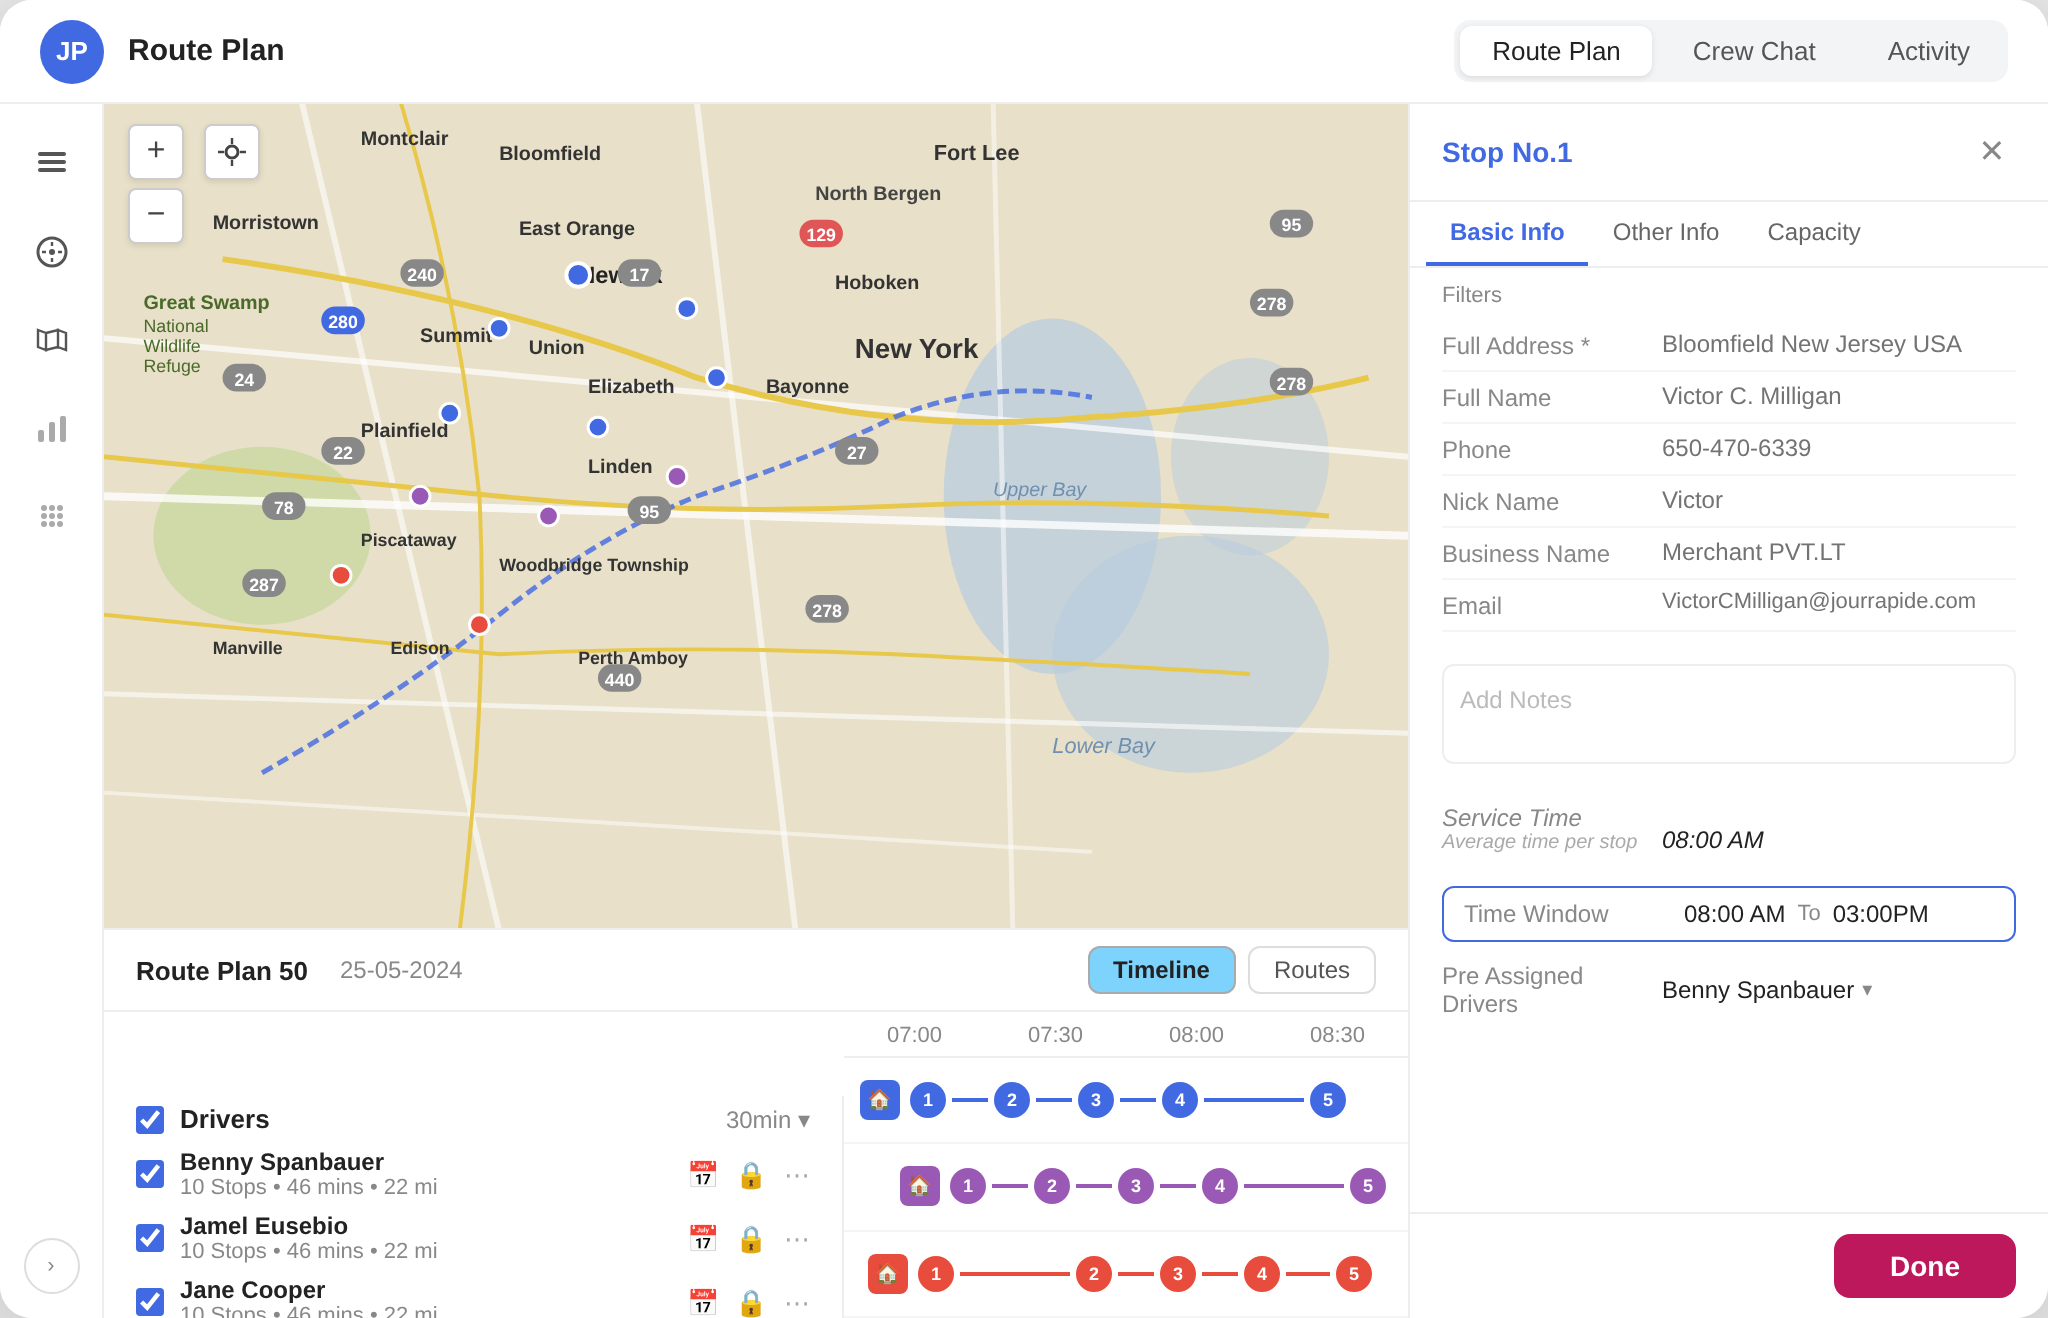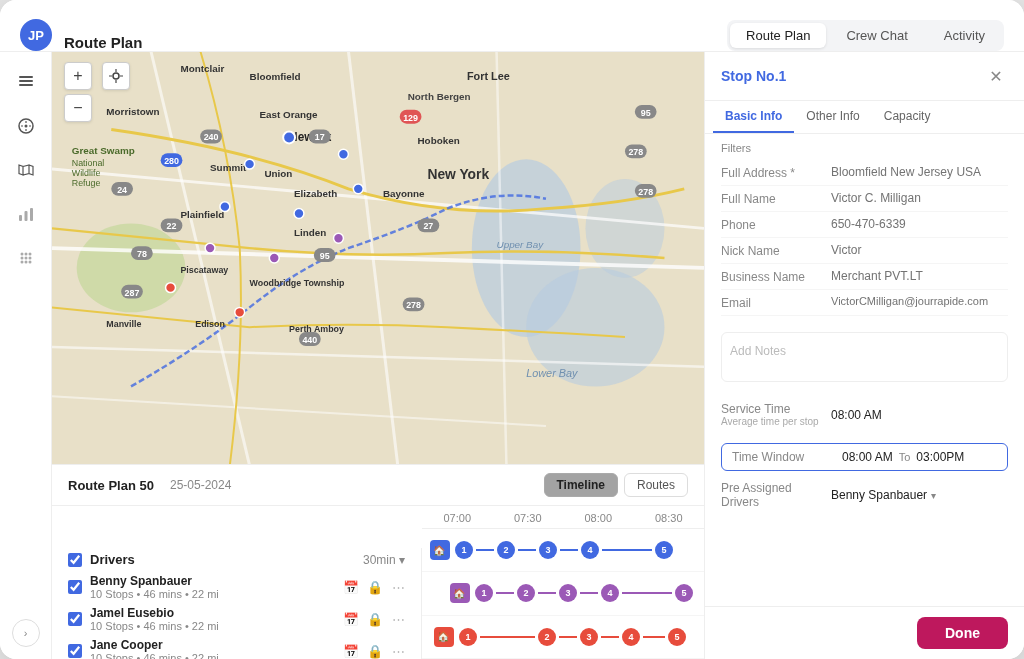--- a/index.html
+++ b/index.html
@@ -17,21 +17,21 @@
       background: #fff;
       border-radius: 16px;
       overflow: hidden;
       display: flex;
       flex-direction: column;
       box-shadow: 0 8px 40px rgba(0,0,0,0.18);
     }
     
     .header {
       display: flex;
-      align-items: flex-end;
+      align-items: center;
       padding: 0 20px;
       height: 52px;
       background: #fff;
       border-bottom: 1px solid #eee;
       flex-shrink: 0;
     }
     .avatar {
       width: 32px; height: 32px;
       border-radius: 50%;
       background: #4169e1;
@@ -174,21 +174,21 @@
       padding: 4px 12px;
       border-radius: 6px;
       font-size: 12px;
       cursor: pointer;
       border: 1px solid #ddd;
       background: #fff;
       color: #555;
       font-weight: 500;
     }
     .toggle-btn.active {
-      background: #a3a3a3;
+      background: #7dd3fc;
       border-color: #aaa;
       color: #222;
       font-weight: 600;
     }
     .drivers-header {
       display: flex;
       align-items: center;
       padding: 4px 16px;
       gap: 8px;
     }
@@ -315,22 +315,23 @@
     }
     .notes-placeholder {
       font-size: 12px;
       color: #bbb;
     }
     .service-time-section {
       padding: 8px 16px;
     }
     .service-row {
       display: flex;
-      align-items: center;
+      align-items: flex-end;
       padding: 4px 0;
+      font-style: italic;
     }
     .service-label {
       font-size: 12px;
       color: #888;
       width: 110px;
       flex-shrink: 0;
     }
     .service-sub {
       font-size: 10px;
       color: #aaa;

